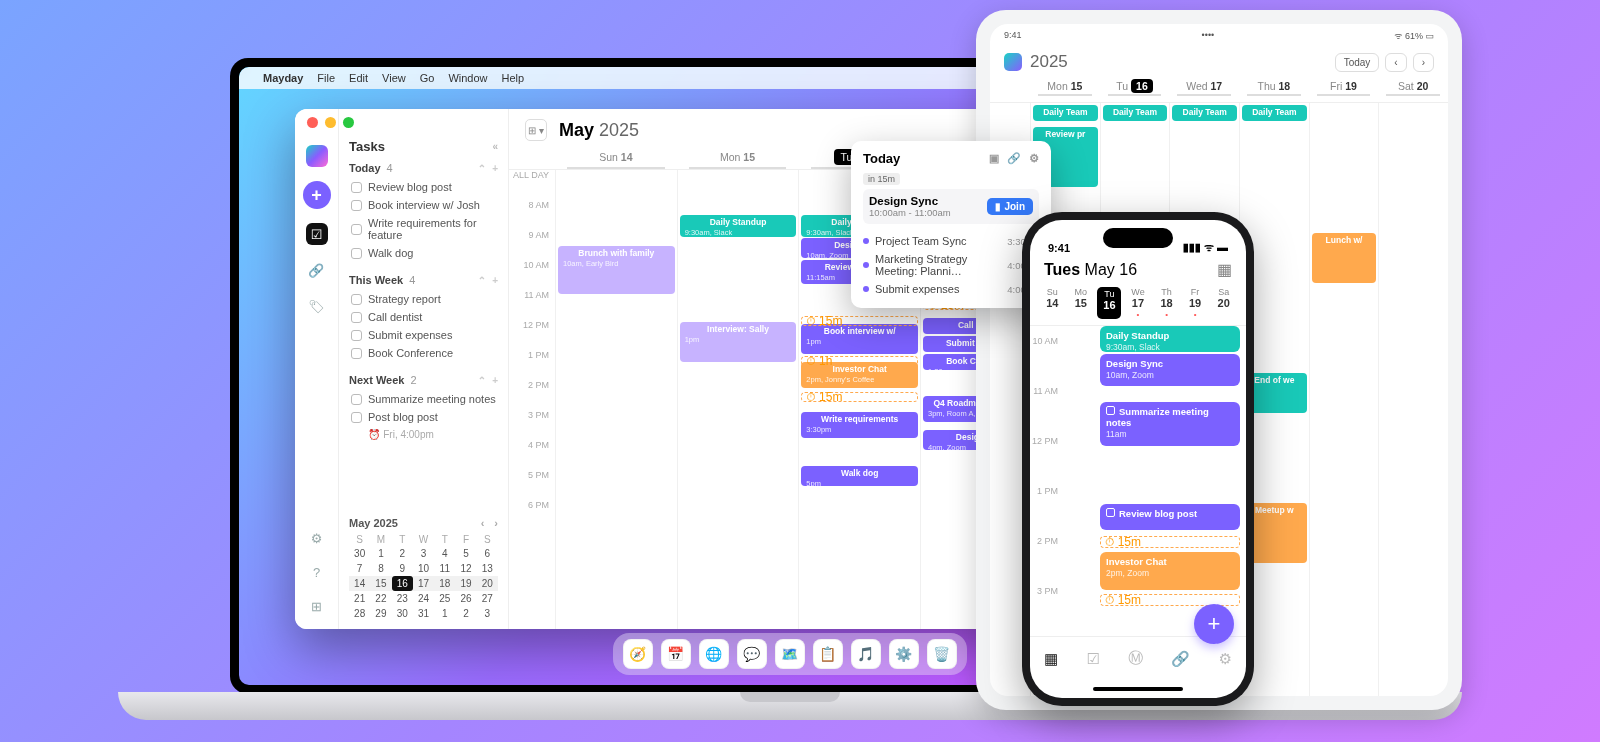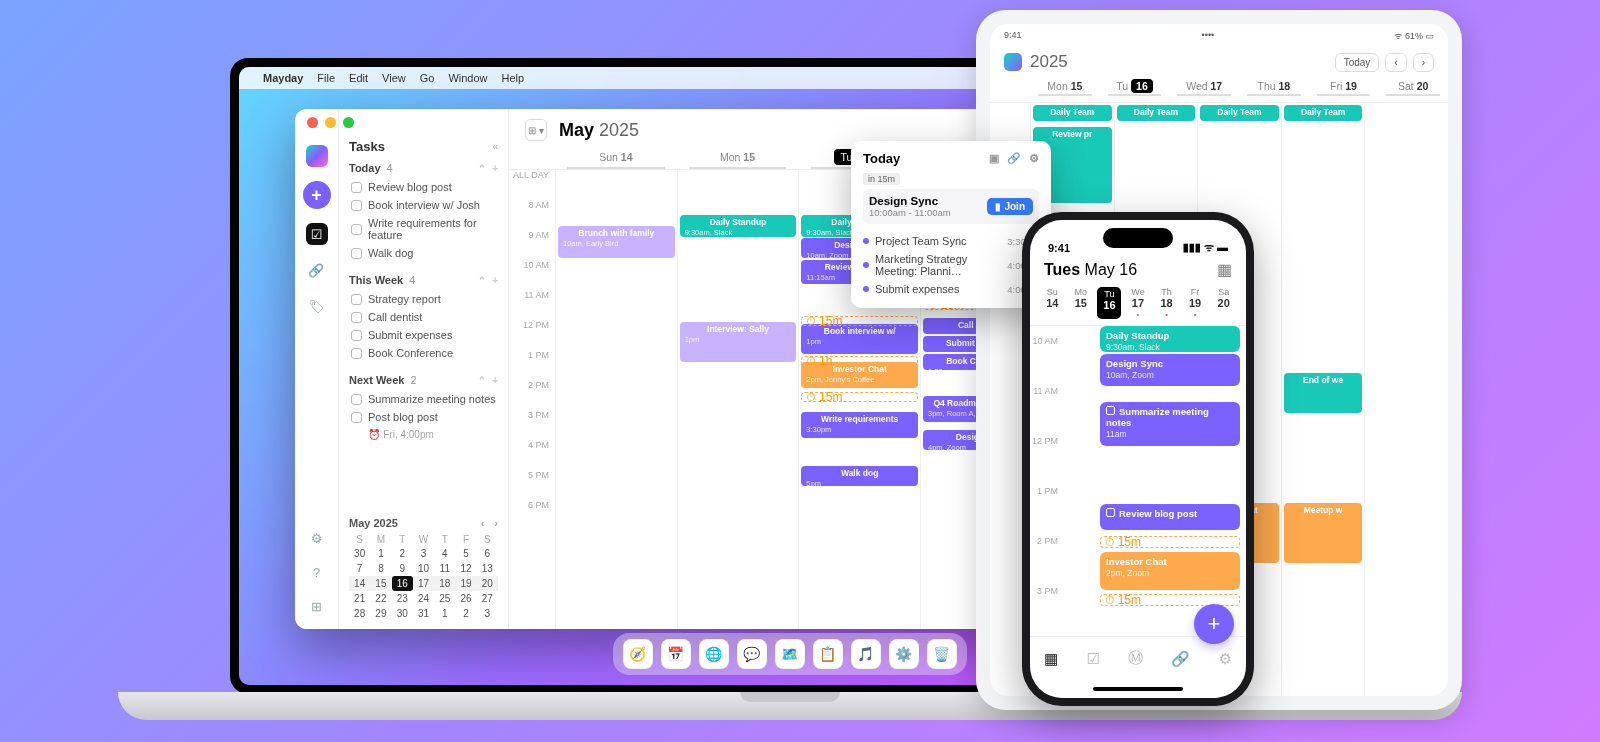--- a/index.html
+++ b/index.html
@@ -389,21 +389,21 @@
                 <div>12 PM</div>
                 <div>1 PM</div>
                 <div>2 PM</div>
                 <div>3 PM</div>
                 <div>4 PM</div>
                 <div>5 PM</div>
                 <div>6 PM</div>
               </div>
             <div class="cols" id="mac-cols">
                 <div class="col">
-                  <div class="ev c-lav" style="top: 56px; height: 32px;"><span class="t">Brunch with family</span><span class="s">10am, Early Bird</span></div>
+                  <div class="ev c-lav" style="top: 76px; height: 48px;"><span class="t">Brunch with family</span><span class="s">10am, Early Bird</span></div>
                 </div>
                 <div class="col">
                   <div class="ev c-teal" style="top: 45px; height: 22px;"><span class="t">Daily Standup</span><span class="s">9:30am, Slack</span></div>
                   <div class="ev c-lav" style="top: 152px; height: 40px;"><span class="t">Interview: Sally</span><span class="s">1pm</span></div>
                 </div>
                 <div class="col">
                   <div class="ev c-teal" style="top: 45px; height: 22px;"><span class="t">Daily Standup</span><span class="s">9:30am, Slack</span></div>
                   <div class="ev c-purple" style="top: 68px; height: 20px;"><span class="t">Design Sync</span><span class="s">10am, Zoom</span></div>
                   <div class="ev c-purple" style="top: 90px; height: 24px;"><span class="t">Review blog post</span><span class="s">11:15am</span></div>
                   <div class="ev c-purple" style="top: 154px; height: 30px;"><span class="t">Book interview w/</span><span class="s">1pm</span></div>
@@ -530,21 +530,21 @@
       </div>
     <div class="ipad-grid">
       <div class="times">
           <div style="height:18px"></div>
         </div>
       <div class="cols" id="ipad-cols">
           <div class="col">
             <div class="ev c-teal" style="top: 2px; height: 16px;">
               <span class="t">Daily Team</span>
             </div>
-            <div class="ev c-teal" style="top: 24px; height: 76px;">
+            <div class="ev c-teal" style="top: 24px; height: 60px;">
               <span class="t">Review pr</span>
             </div>
           </div>
           <div class="col">
             <div class="ev c-teal" style="top: 2px; height: 16px;">
               <span class="t">Daily Team</span>
             </div>
           </div>
           <div class="col">
             <div class="ev c-teal" style="top: 2px; height: 16px;">
@@ -556,20 +556,25 @@
           </div>
           <div class="col">
             <div class="ev c-teal" style="top: 2px; height: 16px;">
               <span class="t">Daily Team</span>
             </div>
             <div class="ev c-teal" style="top: 270px; height: 40px;">
               <span class="t">End of we</span>
             </div>
             <div class="ev c-orange" style="top: 400px; height: 60px;">
               <span class="t">Meetup w</span>
+            </div>
+          </div>
+          <div class="col">
+            <div class="ev c-orange" style="top: 130px; height: 50px;">
+              <span class="t">Lunch w/</span>
             </div>
           </div>
           <div class="col"></div>
         </div>
     </div>
   </div>
 </div>
 
 <div class="iphone">
   <div class="iphone-screen">

